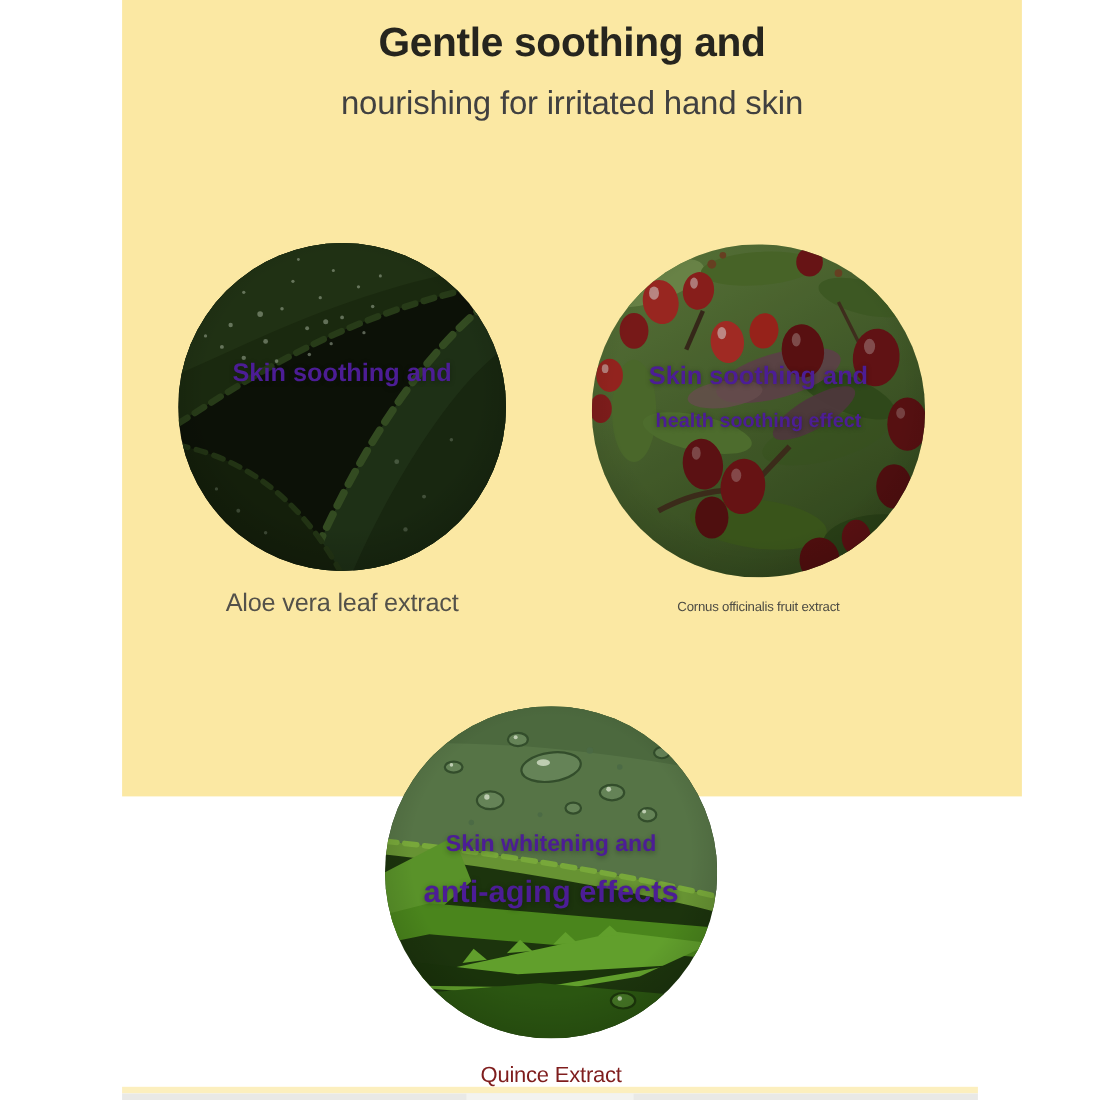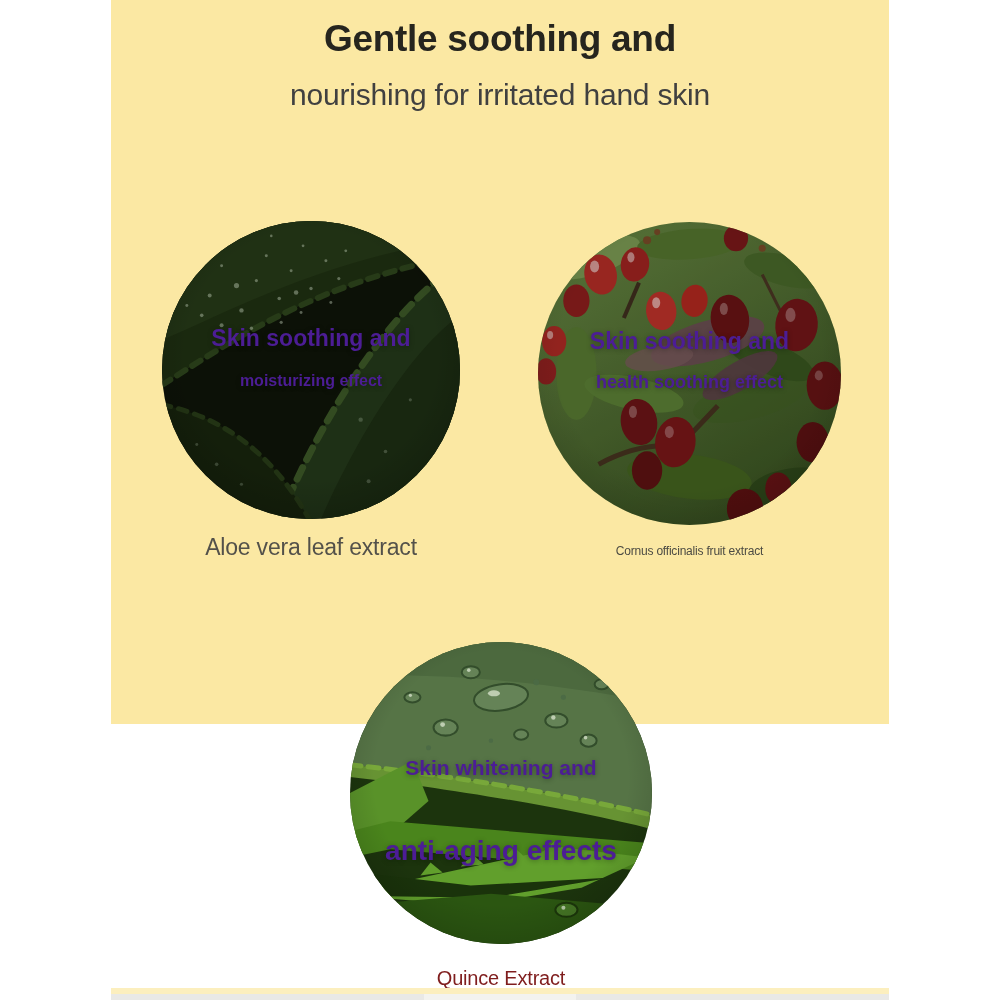--- a/index.html
+++ b/index.html
@@ -1,35 +1,35 @@
 <!DOCTYPE html>
 <html><head>
 <meta charset="utf-8">
 <style>
   html,body{margin:0;padding:0;background:#ffffff;}
   .stage{position:relative;width:1000px;height:1000px;overflow:hidden;background:#ffffff;
          font-family:"Liberation Sans","DejaVu Sans",sans-serif;}
-  .panel{position:absolute;left:111px;top:0;width:778px;height:724px;background:#fbe8a3;}
+  .panel{position:absolute;left:111px;top:0;width:778px;height:724px;background:#fbe8a3;padding-left:40px;}
   .headline1{position:absolute;top:18px;left:0;width:100%;text-align:center;
              font-size:37px;font-weight:600;letter-spacing:-0.3px;color:#26251e;}
   .headline2{position:absolute;top:78px;left:0;width:100%;text-align:center;
              font-size:30px;font-weight:400;letter-spacing:-0.2px;color:#404040;}
   .circle{position:absolute;border-radius:50%;overflow:hidden;}
   .circle svg{position:absolute;left:0;top:0;width:100%;height:100%;display:block;}
   .c1{left:51px;top:221px;width:298px;height:298px;}
   .c2{left:427px;top:222px;width:303px;height:303px;}
   .c3{left:239px;top:642px;width:302px;height:302px;}
   .ov{position:absolute;left:0;width:100%;text-align:center;color:#4c1d95;
       text-shadow:0 1px 5px rgba(10,20,5,.35);line-height:1;}
   .c1 .l1{top:106px;font-size:23px;font-weight:600;}
   .c1 .l2{top:152px;font-size:16px;font-weight:700;}
   .c2 .l1{top:108px;font-size:23px;font-weight:600;}
   .c2 .l2{top:151px;font-size:18px;font-weight:700;}
   .c3 .l1{top:115px;font-size:21px;font-weight:600;}
-  .c3 .l2{top:155px;font-size:28px;font-weight:600;margin-top:40px;}
+  .c3 .l2{top:155px;font-size:28px;font-weight:600;}
   .caption{position:absolute;text-align:center;line-height:1;letter-spacing:-0.2px;}
   .cap1{left:51px;width:298px;top:536px;font-size:23px;color:#53514a;}
   .cap2{left:427px;width:303px;top:545px;font-size:12px;color:#4c4b43;}
   .cap3{left:239px;width:302px;top:968px;font-size:20px;color:#7f1d1d;}
   .band-fade{position:absolute;left:0;top:988px;width:778px;height:6px;background:#fcefbe;}
   .band-gray{position:absolute;left:0;top:994px;width:778px;height:6px;background:#e9e9e6;}
   .band-light{position:absolute;left:313px;top:994px;width:152px;height:6px;background:#f3f3ef;}
 </style>
 </head>
 <body>
@@ -95,21 +95,20 @@
           <circle cx="250" cy="180" r="1.6"></circle>
             <circle cx="208" cy="262" r="2.0"></circle>
           <circle cx="55" cy="245" r="1.8"></circle>
             <circle cx="80" cy="265" r="1.6"></circle>
           <circle cx="35" cy="225" r="1.5"></circle>
         </g>
         <rect width="300" height="300" fill="#050803" opacity="0.12"></rect>
         <rect width="300" height="300" fill="url(#vig1)"></rect>
       </svg>
       <div class="ov l1">Skin soothing and</div>
-      <div class="ov l2">moisturizing effect</div>
     </div>
 
     <div class="circle c2">
       <svg viewBox="0 0 300 300" preserveAspectRatio="xMidYMid slice">
         <defs>
           <linearGradient id="bg2" x1="0" y1="0" x2="0.6" y2="1">
             <stop offset="0" stop-color="#6a8a45"></stop>
             <stop offset="1" stop-color="#3a5322"></stop>
           </linearGradient>
           <radialGradient id="vig2" cx="50%" cy="45%" r="70%">

